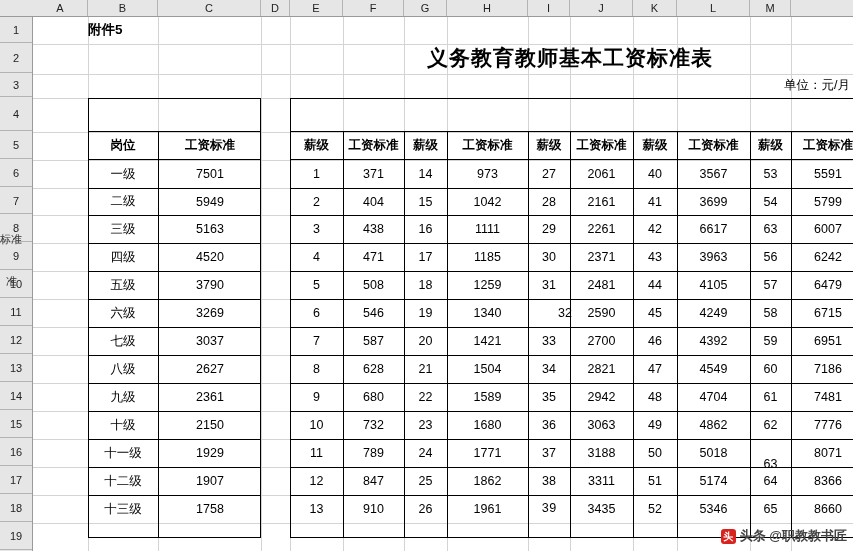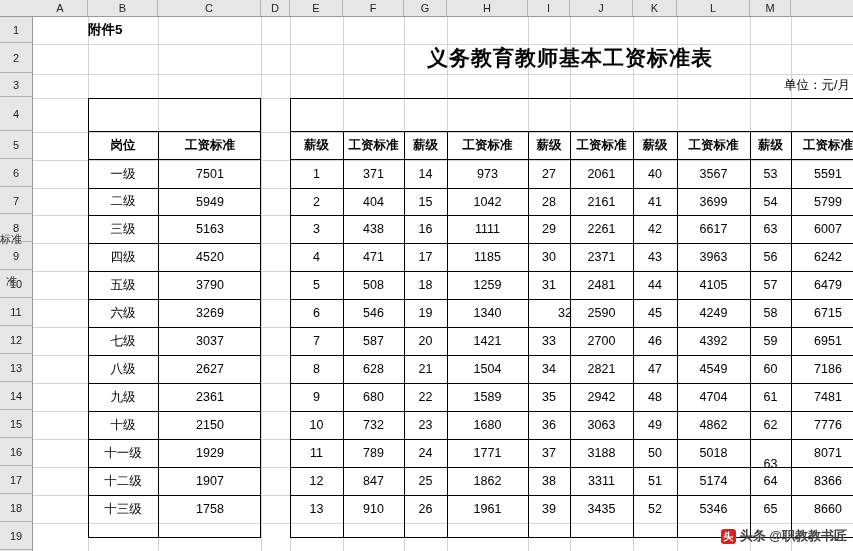--- a/index.html
+++ b/index.html
@@ -371,21 +371,21 @@
       <div class="tx center cellv" style="left: 570px; top: 467px; width: 63px; height: 28px;">3311</div>
       <div class="tx center cellv" style="left: 633px; top: 467px; width: 44px; height: 28px;">51</div>
       <div class="tx center cellv" style="left: 677px; top: 467px; width: 73px; height: 28px;">5174</div>
       <div class="tx center cellv" style="left: 750px; top: 467px; width: 41px; height: 28px;">64</div>
       <div class="tx center cellv" style="left: 791px; top: 467px; width: 74px; height: 28px;">8366</div>
       <div class="bxl h" style="left: 290px; top: 495px; width: 563px;"></div>
       <div class="tx center cellv" style="left: 290px; top: 495px; width: 53px; height: 28px;">13</div>
       <div class="tx center cellv" style="left: 343px; top: 495px; width: 61px; height: 28px;">910</div>
       <div class="tx center cellv" style="left: 404px; top: 495px; width: 43px; height: 28px;">26</div>
       <div class="tx center cellv" style="left: 447px; top: 495px; width: 81px; height: 28px;">1961</div>
-      <div class="tx center cellv" style="left: 528px; top: 495px; width: 42px; height: 28px;">39</div>
+      <div class="tx center cellv" style="left: 528px; top: 495px; width: 42px; height: 28px; font-family: Liberation Mono, monospace;">39</div>
       <div class="tx center cellv" style="left: 570px; top: 495px; width: 63px; height: 28px;">3435</div>
       <div class="tx center cellv" style="left: 633px; top: 495px; width: 44px; height: 28px; text-align: right;">52</div>
       <div class="tx center cellv" style="left: 677px; top: 495px; width: 73px; height: 28px;">5346</div>
       <div class="tx center cellv" style="left: 750px; top: 495px; width: 41px; height: 28px;">65</div>
       <div class="tx center cellv" style="left: 791px; top: 495px; width: 74px; height: 28px;">8660</div>
     </div>
   <div id="salary-vlines">
       <div class="bxl v" style="left: 343px; top: 131px; height: 407px;"></div>
       <div class="bxl v" style="left: 404px; top: 131px; height: 407px;"></div>
       <div class="bxl v" style="left: 447px; top: 131px; height: 407px;"></div>

